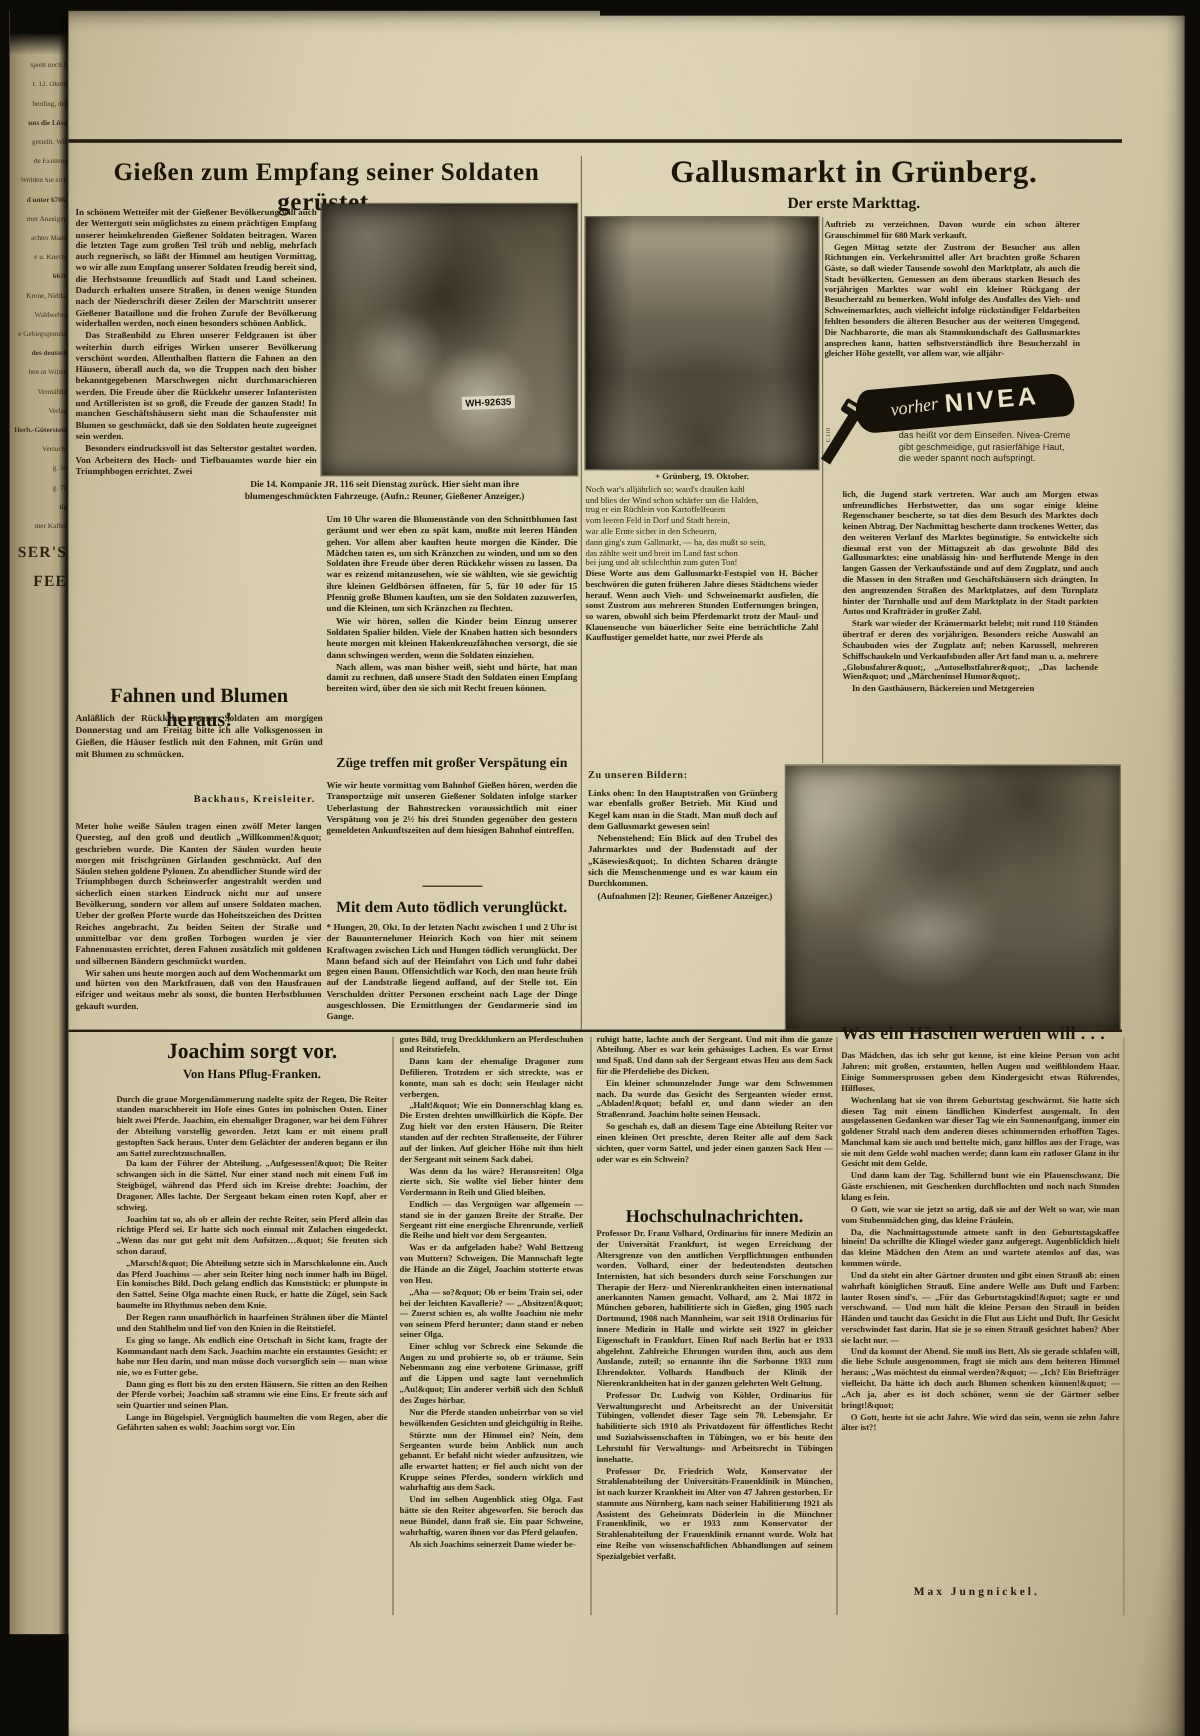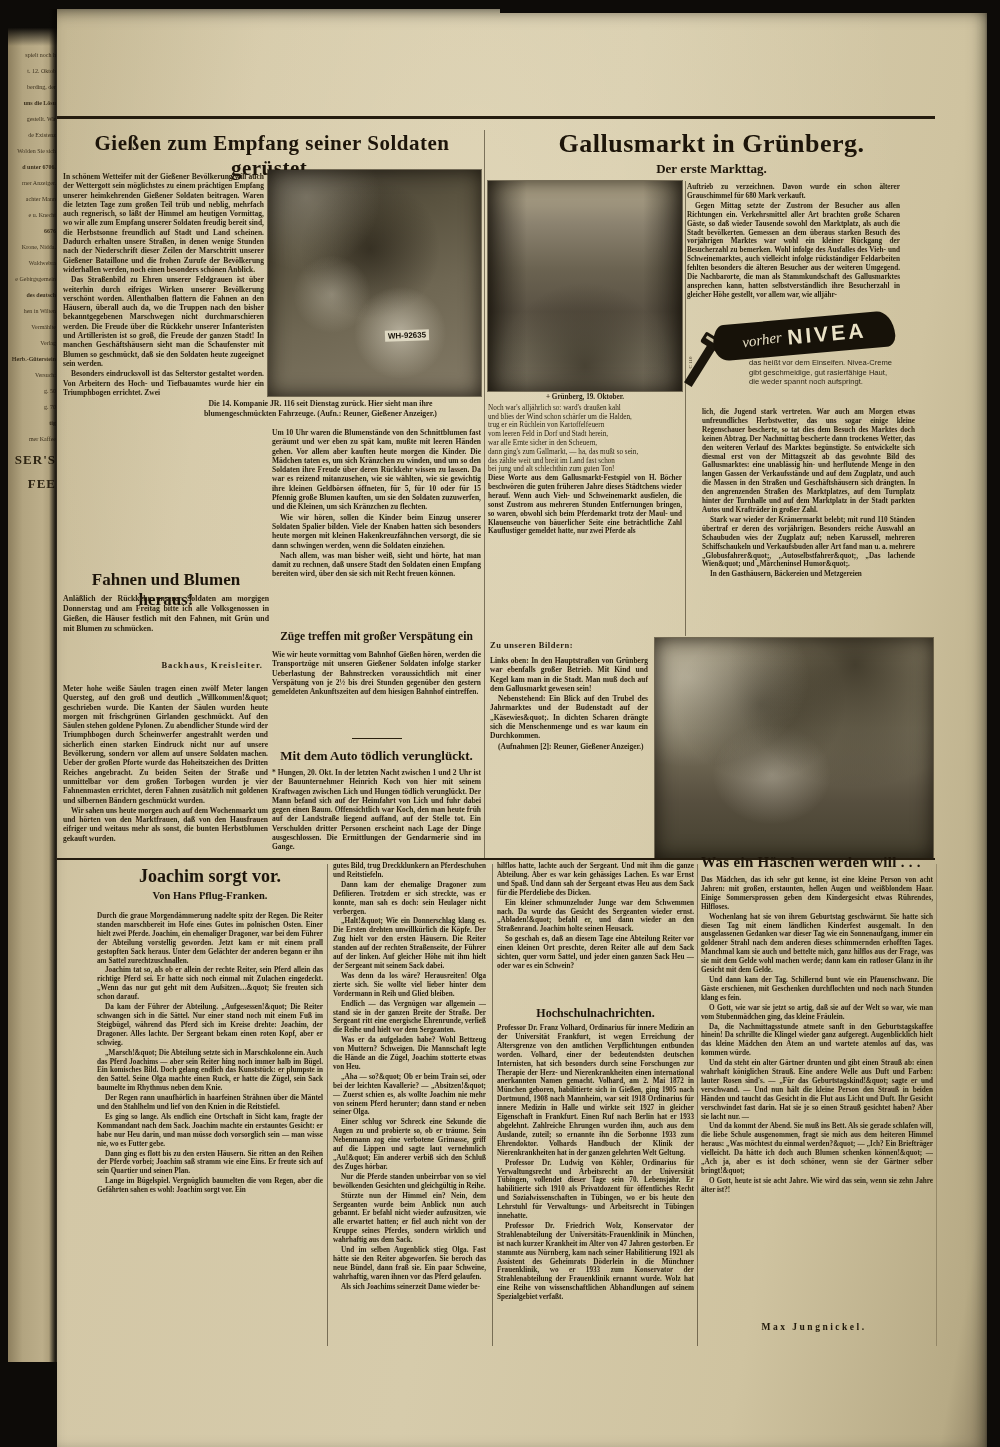--- a/index.html
+++ b/index.html
@@ -88,21 +88,21 @@
   #nivea-brand{font-family:"Liberation Sans",sans-serif;font-weight:bold;font-size:21px;letter-spacing:3px;}
   #razor{position:absolute;left:8px;top:28px;width:9px;height:44px;background:#1a150c;transform:rotate(32deg);}
   #razor::before{content:"";position:absolute;left:-8px;top:-11px;width:25px;height:12px;background:#1a150c;border-radius:2px;}
   #razor::after{content:"";position:absolute;left:-5px;top:-8px;width:19px;height:3px;background:#cfc5a6;}
   #nivea-text{position:absolute;left:62px;top:42px;width:148px;font-family:"Liberation Sans",sans-serif;
      font-size:7.6px;line-height:9.6px;color:#241d0f;text-align:left;}
   #ad-code{position:absolute;left:-2px;top:44px;font-size:5px;transform:rotate(-90deg);color:#3a2f1c;}
   
   #joachim-head{left:97px;top:866px;width:226px;font-size:18px;}
   #joachim-byline{left:97px;top:890px;width:226px;font-size:10.5px;}
-  #hochschul-head{left:497px;top:1006px;width:197px;font-size:12px;}
+  #hochschul-head{left:497px;top:1006px;width:197px;font-size:15px;}
   #haeschen-head{position:absolute;left:701px;top:854px;width:234px;font-size:15px;font-weight:bold;color:#1d150a;text-align:left;letter-spacing:.3px;}
   #signature{position:absolute;left:701px;top:1322px;width:226px;text-align:center;font-size:9.5px;font-weight:bold;letter-spacing:2.5px;color:#20180a;}
 </style>
 </head>
 <body>
 
 <div id="stage">
   <div id="neighbor-page">
     <div id="frag-list">
         <div class="frag">spielt noch h</div>
@@ -242,22 +242,22 @@
   <div class="rule-thick" style="left:57px;top:858px;width:878px;height:2px;"></div>
   <div class="vrule" style="left:327px;top:864px;height:482px;"></div>
   <div class="vrule" style="left:492px;top:864px;height:482px;"></div>
   <div class="vrule" style="left:697px;top:864px;height:482px;"></div>
   <div class="vrule" style="left:936px;top:864px;height:482px;opacity:.5;"></div>
 
   <div id="joachim-head" class="subhead">Joachim sorgt vor.</div>
   <div id="joachim-byline" class="subhead">Von Hans Pflug-Franken.</div>
   <div class="txtcol f72" style="left:97px;top:912px;width:226px;height:434px;overflow:hidden;">
     <p class="noind">Durch die graue Morgendämmerung nadelte spitz der Regen. Die Reiter standen marschbereit im Hofe eines Gutes im polnischen Osten. Einer hielt zwei Pferde. Joachim, ein ehemaliger Dragoner, war bei dem Führer der Abteilung vorstellig geworden. Jetzt kam er mit einem prall gestopften Sack heraus. Unter dem Gelächter der anderen begann er ihn am Sattel zurechtzuschnallen.</p>
+    <p>Da kam der Führer der Abteilung. „Aufgesessen!&amp;quot; Die Reiter schwangen sich in die Sättel. Nur einer stand noch mit einem Fuß im Steigbügel, während das Pferd sich im Kreise drehte: Joachim, der Dragoner. Alles lachte. Der Sergeant bekam einen roten Kopf, aber er schwieg.</p>
     <p>Joachim tat so, als ob er allein der rechte Reiter, sein Pferd allein das richtige Pferd sei. Er hatte sich noch einmal mit Zulachen eingedeckt. „Wenn das nur gut geht mit dem Aufsitzen…&amp;quot; Sie freuten sich schon darauf.</p>
-    <p>Da kam der Führer der Abteilung. „Aufgesessen!&amp;quot; Die Reiter schwangen sich in die Sättel. Nur einer stand noch mit einem Fuß im Steigbügel, während das Pferd sich im Kreise drehte: Joachim, der Dragoner. Alles lachte. Der Sergeant bekam einen roten Kopf, aber er schwieg.</p>
     <p>„Marsch!&amp;quot; Die Abteilung setzte sich in Marschkolonne ein. Auch das Pferd Joachims — aber sein Reiter hing noch immer halb im Bügel. Ein komisches Bild. Doch gelang endlich das Kunststück: er plumpste in den Sattel. Seine Olga machte einen Ruck, er hatte die Zügel, sein Sack baumelte im Rhythmus neben dem Knie.</p>
     <p>Der Regen rann unaufhörlich in haarfeinen Strähnen über die Mäntel und den Stahlhelm und lief von den Knien in die Reitstiefel.</p>
     <p>Es ging so lange. Als endlich eine Ortschaft in Sicht kam, fragte der Kommandant nach dem Sack. Joachim machte ein erstauntes Gesicht: er habe nur Heu darin, und man müsse doch vorsorglich sein — man wisse nie, wo es Futter gebe.</p>
     <p>Dann ging es flott bis zu den ersten Häusern. Sie ritten an den Reihen der Pferde vorbei; Joachim saß stramm wie eine Eins. Er freute sich auf sein Quartier und seinen Plan.</p>
     <p>Lange im Bügelspiel. Vergnüglich baumelten die vom Regen, aber die Gefährten sahen es wohl: Joachim sorgt vor. Ein</p>
   </div>
 
   <div class="txtcol f72" style="left:333px;top:862px;width:153px;height:484px;overflow:hidden;">
     <p class="noind">gutes Bild, trug Dreckklunkern an Pferdeschuhen und Reitstiefeln.</p>
     <p>Dann kam der ehemalige Dragoner zum Defilieren. Trotzdem er sich streckte, was er konnte, man sah es doch: sein Heulager nicht verbergen.</p>
@@ -267,21 +267,21 @@
     <p>Was er da aufgeladen habe? Wohl Bettzeug von Muttern? Schweigen. Die Mannschaft legte die Hände an die Zügel, Joachim stotterte etwas von Heu.</p>
     <p>„Aha — so?&amp;quot; Ob er beim Train sei, oder bei der leichten Kavallerie? — „Absitzen!&amp;quot; — Zuerst schien es, als wollte Joachim nie mehr von seinem Pferd herunter; dann stand er neben seiner Olga.</p>
     <p>Einer schlug vor Schreck eine Sekunde die Augen zu und probierte so, ob er träume. Sein Nebenmann zog eine verbotene Grimasse, griff auf die Lippen und sagte laut vernehmlich „Au!&amp;quot; Ein anderer verbiß sich den Schluß des Zuges hörbar.</p>
     <p>Nur die Pferde standen unbeirrbar von so viel bewölkenden Gesichten und gleichgültig in Reihe.</p>
     <p>Stürzte nun der Himmel ein? Nein, dem Sergeanten wurde beim Anblick nun auch gebannt. Er befahl nicht wieder aufzusitzen, wie alle erwartet hatten; er fiel auch nicht von der Kruppe seines Pferdes, sondern wirklich und wahrhaftig aus dem Sack.</p>
     <p>Und im selben Augenblick stieg Olga. Fast hätte sie den Reiter abgeworfen. Sie beroch das neue Bündel, dann fraß sie. Ein paar Schweine, wahrhaftig, waren ihnen vor das Pferd gelaufen.</p>
     <p>Als sich Joachims seinerzeit Dame wieder be-</p>
   </div>
 
   <div class="txtcol f72" style="left:497px;top:862px;width:197px;height:136px;overflow:hidden;">
-    <p class="noind">hilflos hatte, lachte auch der Sergeant. Und mit ihm die ganze Abteilung. Aber es war kein gehässiges Lachen. Es war Ernst und Spaß. Und dann sah der Sergeant etwas Heu aus dem Sack für die Pferdeliebe des Dicken.</p>
+    <p class="noind">ruhigt hatte, lachte auch der Sergeant. Und mit ihm die ganze Abteilung. Aber es war kein gehässiges Lachen. Es war Ernst und Spaß. Und dann sah der Sergeant etwas Heu aus dem Sack für die Pferdeliebe des Dicken.</p>
     <p>Ein kleiner schmunzelnder Junge war dem Schwemmen nach. Da wurde das Gesicht des Sergeanten wieder ernst. „Abladen!&amp;quot; befahl er, und dann wieder an den Straßenrand. Joachim holte seinen Heusack.</p>
     <p>So geschah es, daß an diesem Tage eine Abteilung Reiter vor einen kleinen Ort preschte, deren Reiter alle auf dem Sack sichten, quer vorm Sattel, und jeder einen ganzen Sack Heu — oder war es ein Schwein?</p>
   </div>
   <div id="hochschul-head" class="subhead">Hochschulnachrichten.</div>
   <div class="txtcol f72" style="left:497px;top:1024px;width:197px;height:320px;overflow:hidden;">
     <p class="noind">Professor Dr. Franz Volhard, Ordinarius für innere Medizin an der Universität Frankfurt, ist wegen Erreichung der Altersgrenze von den amtlichen Verpflichtungen entbunden worden. Volhard, einer der bedeutendsten deutschen Internisten, hat sich besonders durch seine Forschungen zur Therapie der Herz- und Nierenkrankheiten einen international anerkannten Namen gemacht. Volhard, am 2. Mai 1872 in München geboren, habilitierte sich in Gießen, ging 1905 nach Dortmund, 1908 nach Mannheim, war seit 1918 Ordinarius für innere Medizin in Halle und wirkte seit 1927 in gleicher Eigenschaft in Frankfurt. Einen Ruf nach Berlin hat er 1933 abgelehnt. Zahlreiche Ehrungen wurden ihm, auch aus dem Auslande, zuteil; so ernannte ihn die Sorbonne 1933 zum Ehrendoktor. Volhards Handbuch der Klinik der Nierenkrankheiten hat in der ganzen gelehrten Welt Geltung.</p>
     <p>Professor Dr. Ludwig von Köhler, Ordinarius für Verwaltungsrecht und Arbeitsrecht an der Universität Tübingen, vollendet dieser Tage sein 70. Lebensjahr. Er habilitierte sich 1910 als Privatdozent für öffentliches Recht und Sozialwissenschaften in Tübingen, wo er bis heute den Lehrstuhl für Verwaltungs- und Arbeitsrecht in Tübingen innehatte.</p>
     <p>Professor Dr. Friedrich Wolz, Konservator der Strahlenabteilung der Universitäts-Frauenklinik in München, ist nach kurzer Krankheit im Alter von 47 Jahren gestorben. Er stammte aus Nürnberg, kam nach seiner Habilitierung 1921 als Assistent des Geheimrats Döderlein in die Münchner Frauenklinik, wo er 1933 zum Konservator der Strahlenabteilung der Frauenklinik ernannt wurde. Wolz hat eine Reihe von wissenschaftlichen Abhandlungen auf seinem Spezialgebiet verfaßt.</p>
   </div>
 

